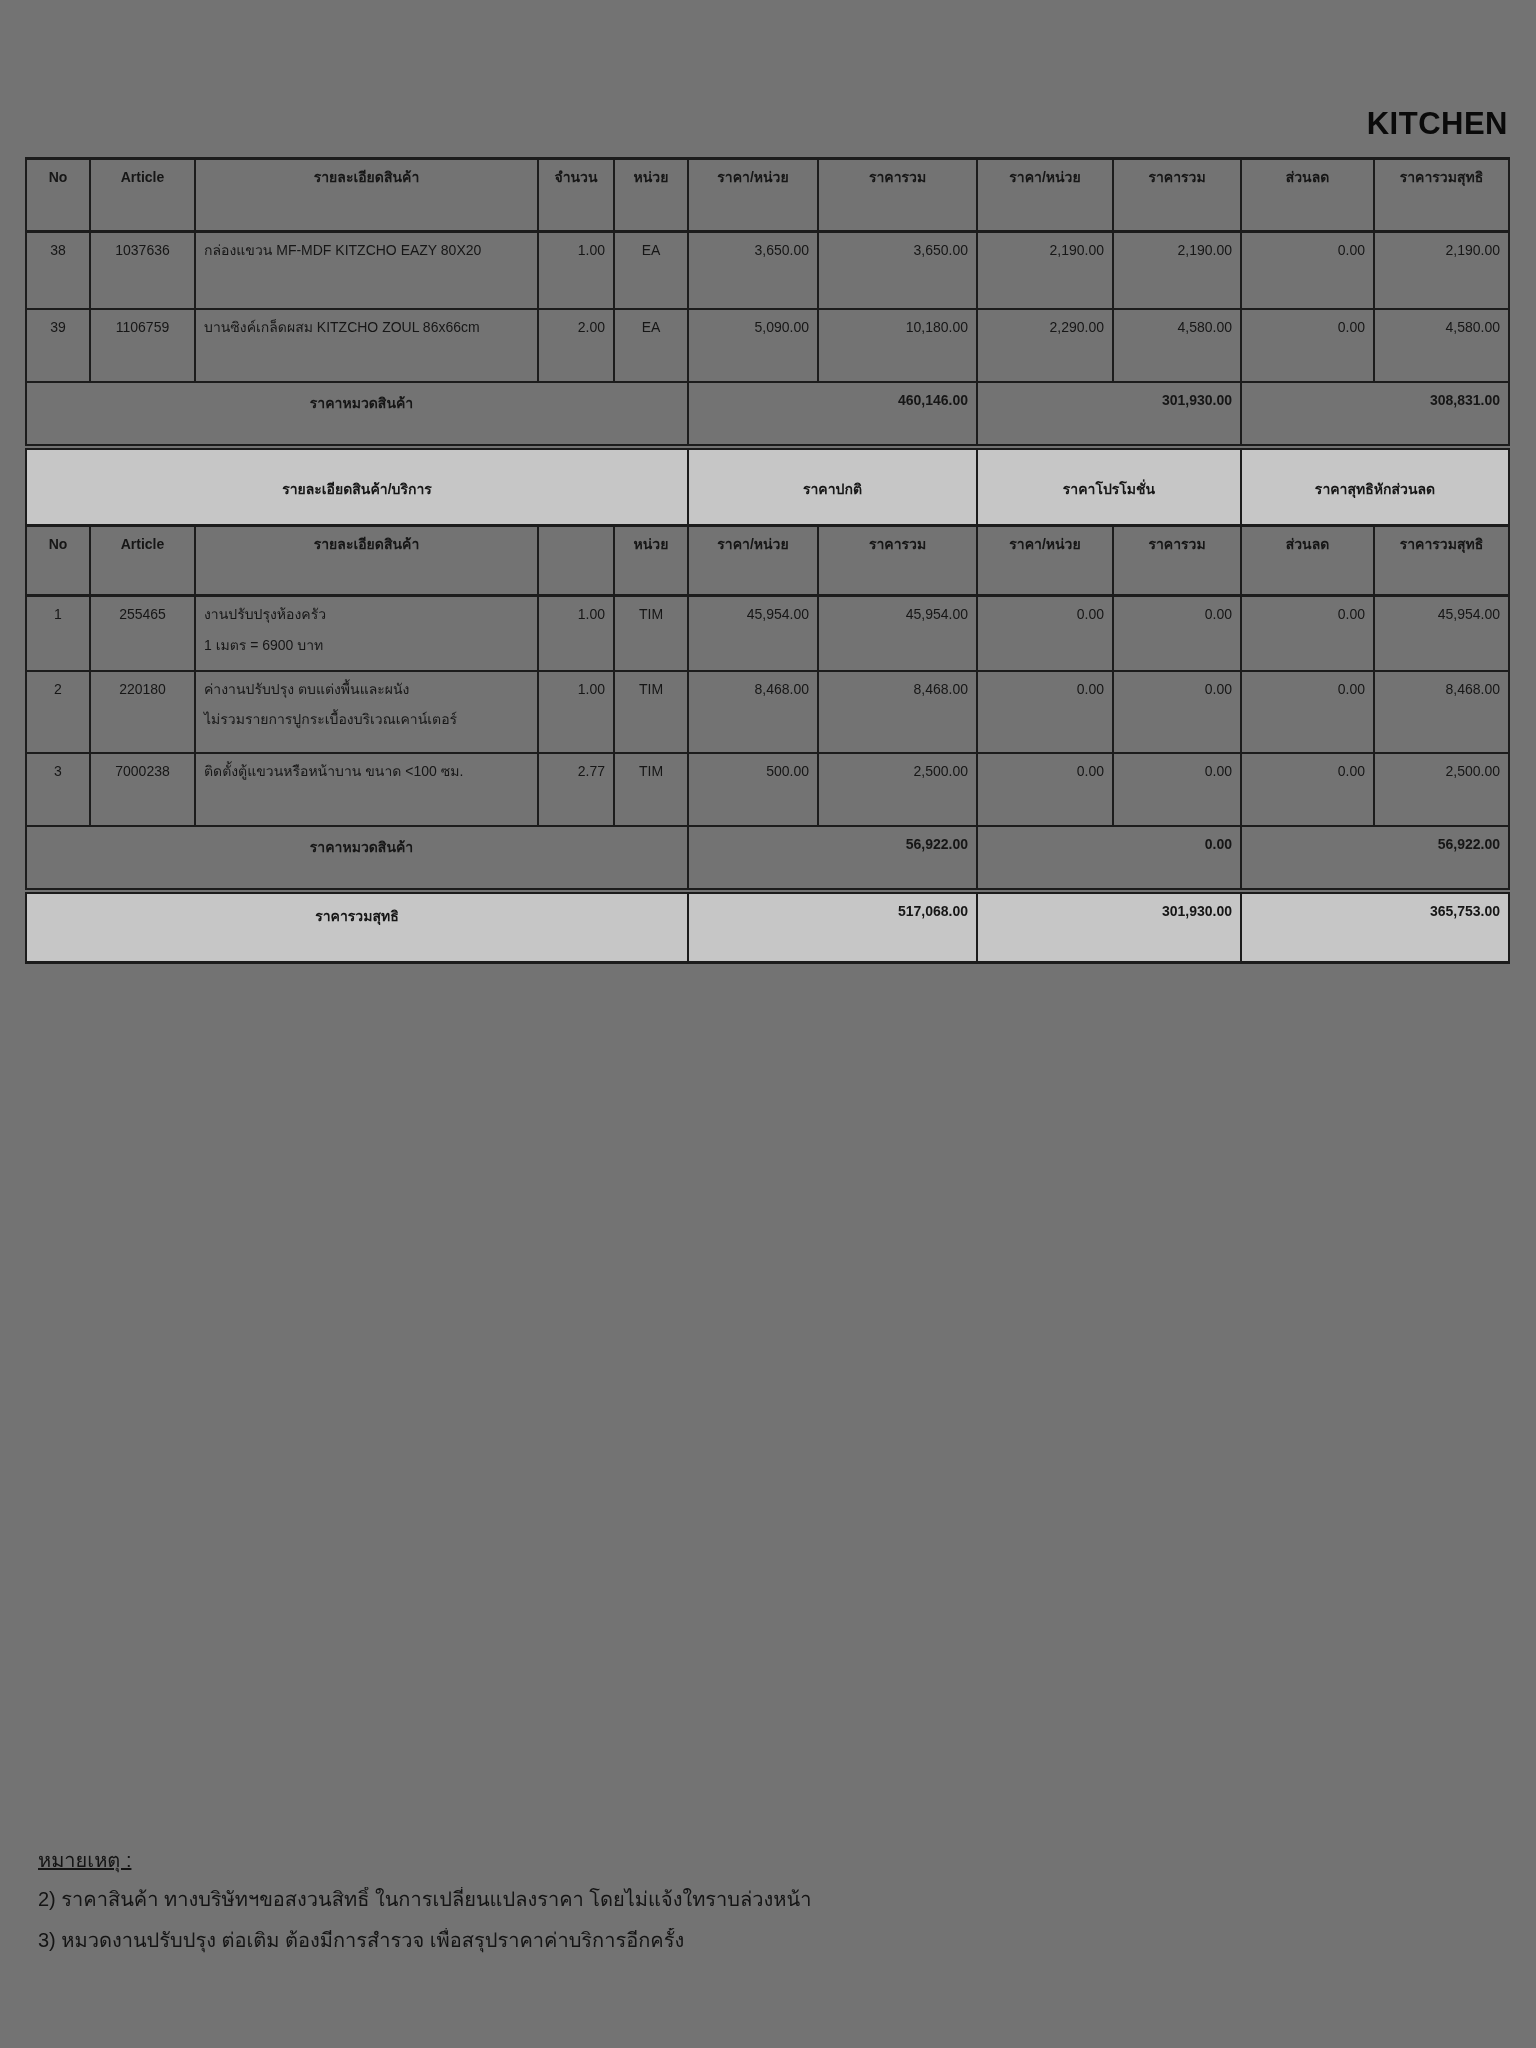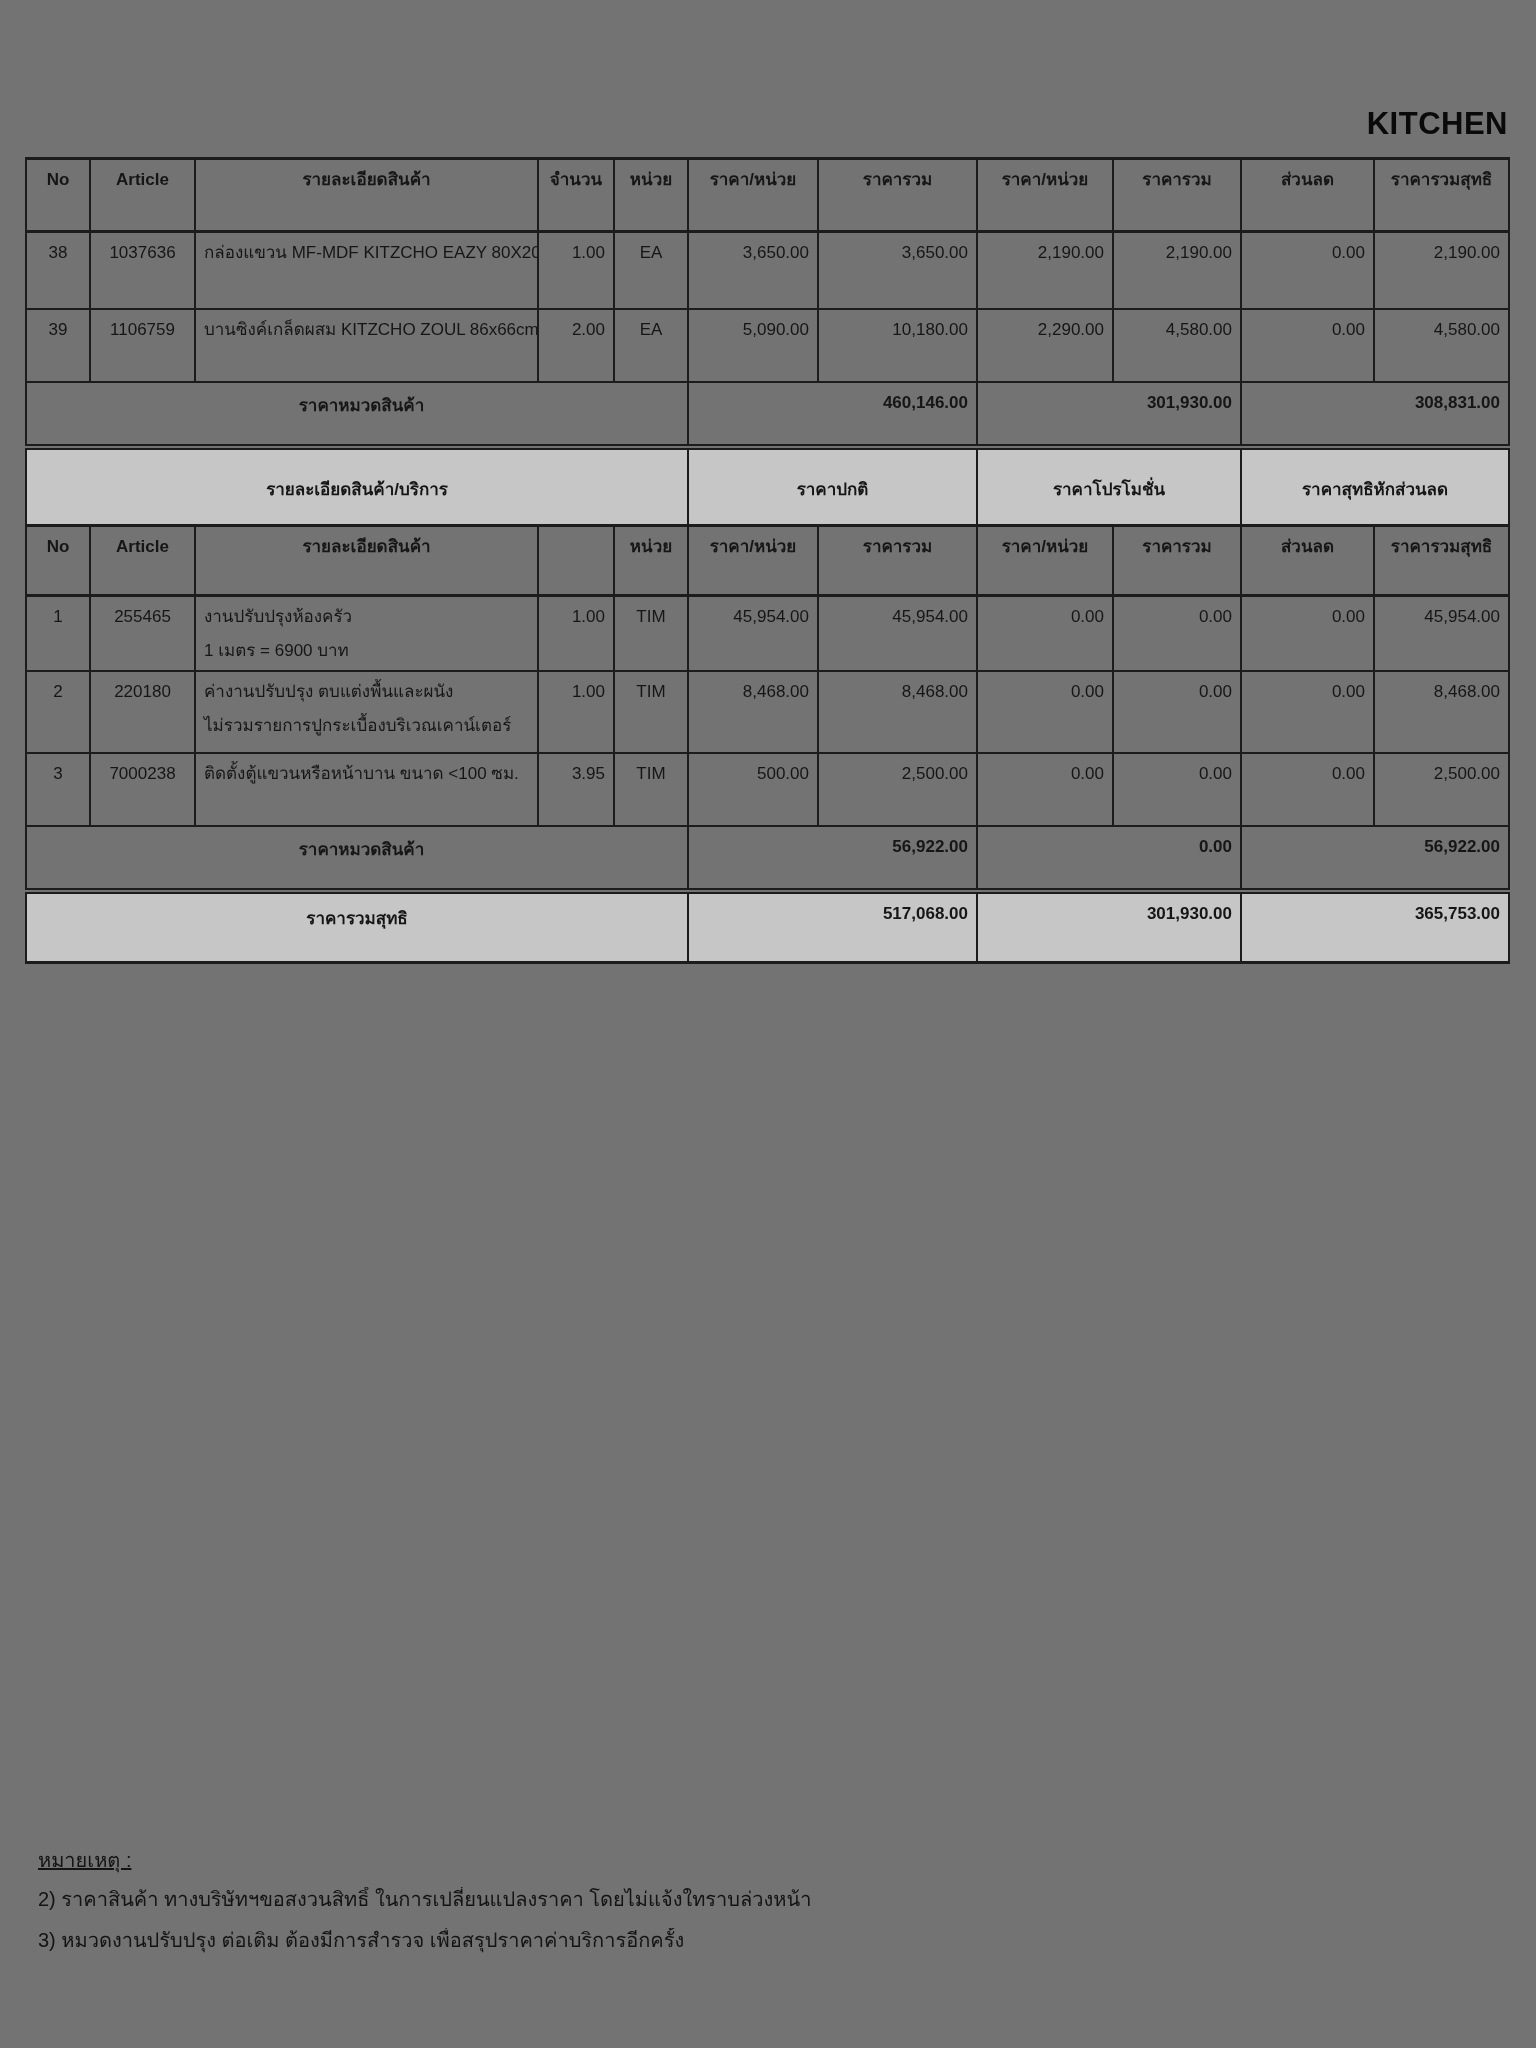--- a/index.html
+++ b/index.html
@@ -21,21 +21,21 @@
     font-weight:bold;
     letter-spacing:0.5px;
     color:#0a0a0a;
   }
   table.quote {
     position:absolute;
     top:157px; left:25px;
     width:1483px;
     border-collapse:collapse;
     table-layout:fixed;
-    font-size:17px;
+    font-size:14px;
     color:#161616;
   }
   table.quote td {
     border:2px solid #1c1c1c;
     box-sizing:border-box;
     vertical-align:top;
     padding:9px 8px 4px 8px;
     overflow:hidden;
     line-height:1.25;
   }
@@ -200,21 +200,21 @@
       <td class="num">0.00</td>
       <td class="num last">8,468.00</td>
     </tr>
 
     <tr style="height:73px">
       <td class="first ctr">3</td>
       <td class="ctr">7000238</td>
       <td class="desc">
         <div>ติดตั้งตู้แขวนหรือหน้าบาน ขนาด &lt;100 ซม.</div>
       </td>
-      <td class="num">3.95</td>
+      <td class="num">2.77</td>
       <td class="ctr">TIM</td>
       <td class="num">500.00</td>
       <td class="num">2,500.00</td>
       <td class="num">0.00</td>
       <td class="num">0.00</td>
       <td class="num">0.00</td>
       <td class="num last">2,500.00</td>
     </tr>
 
     <tr class="sub" style="height:65px">

